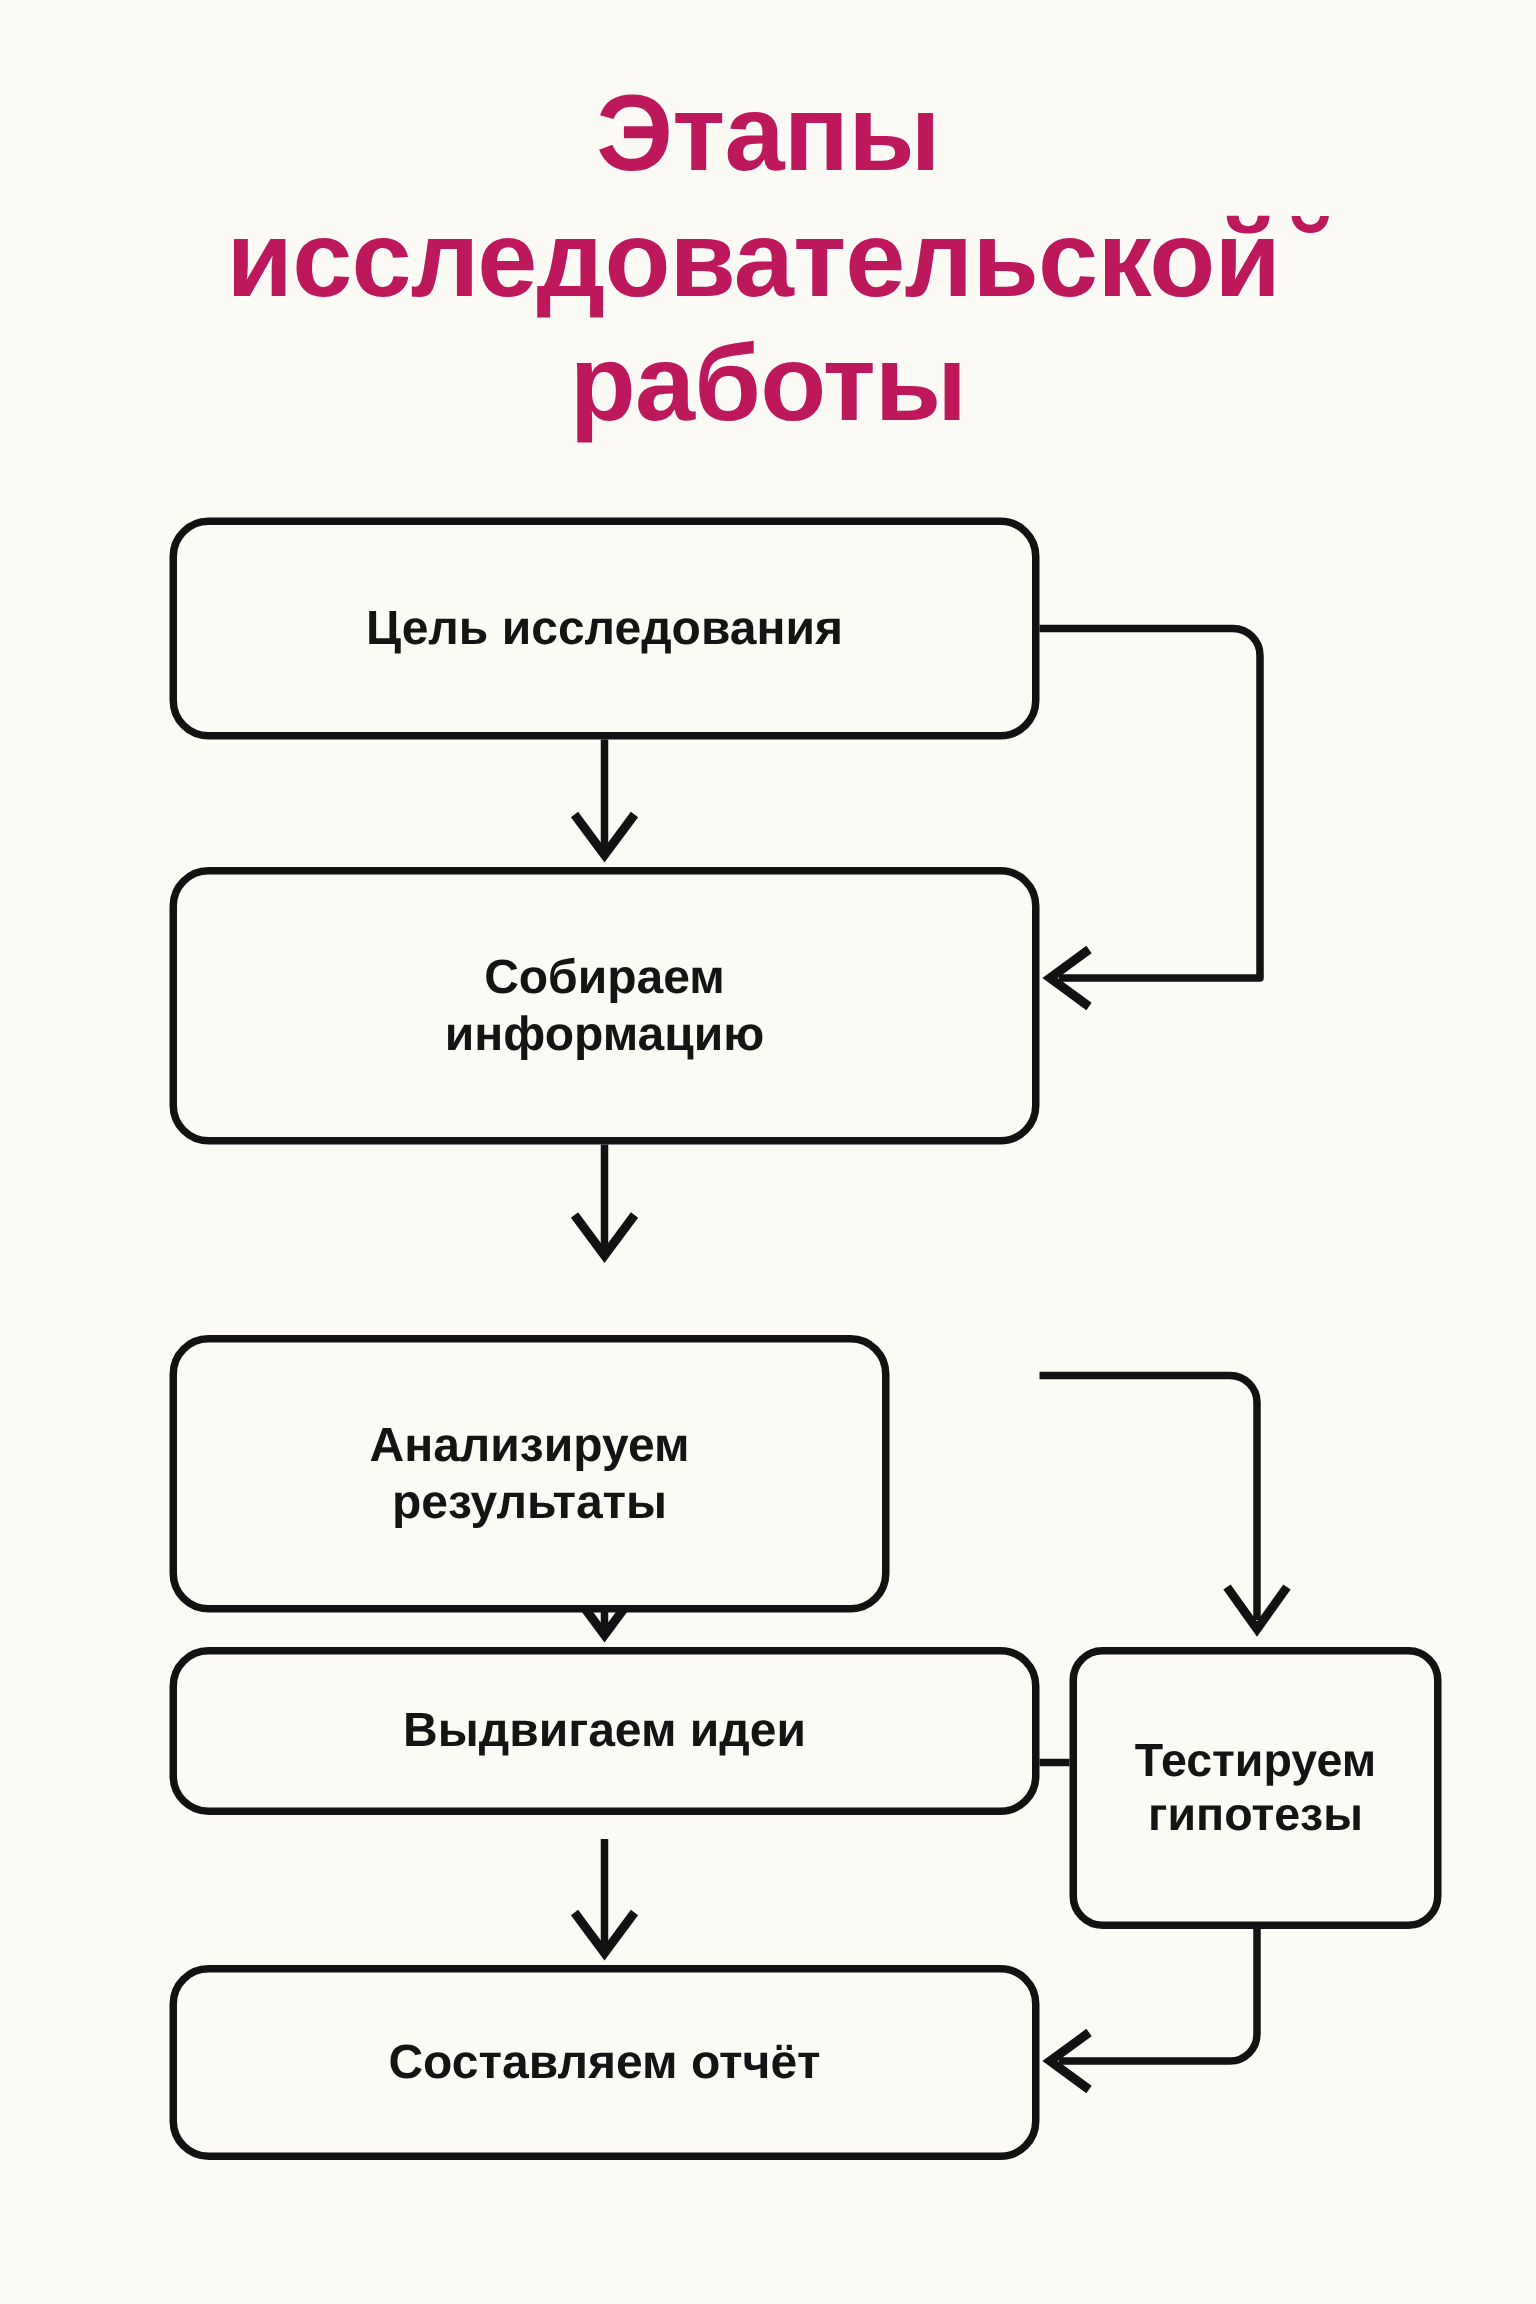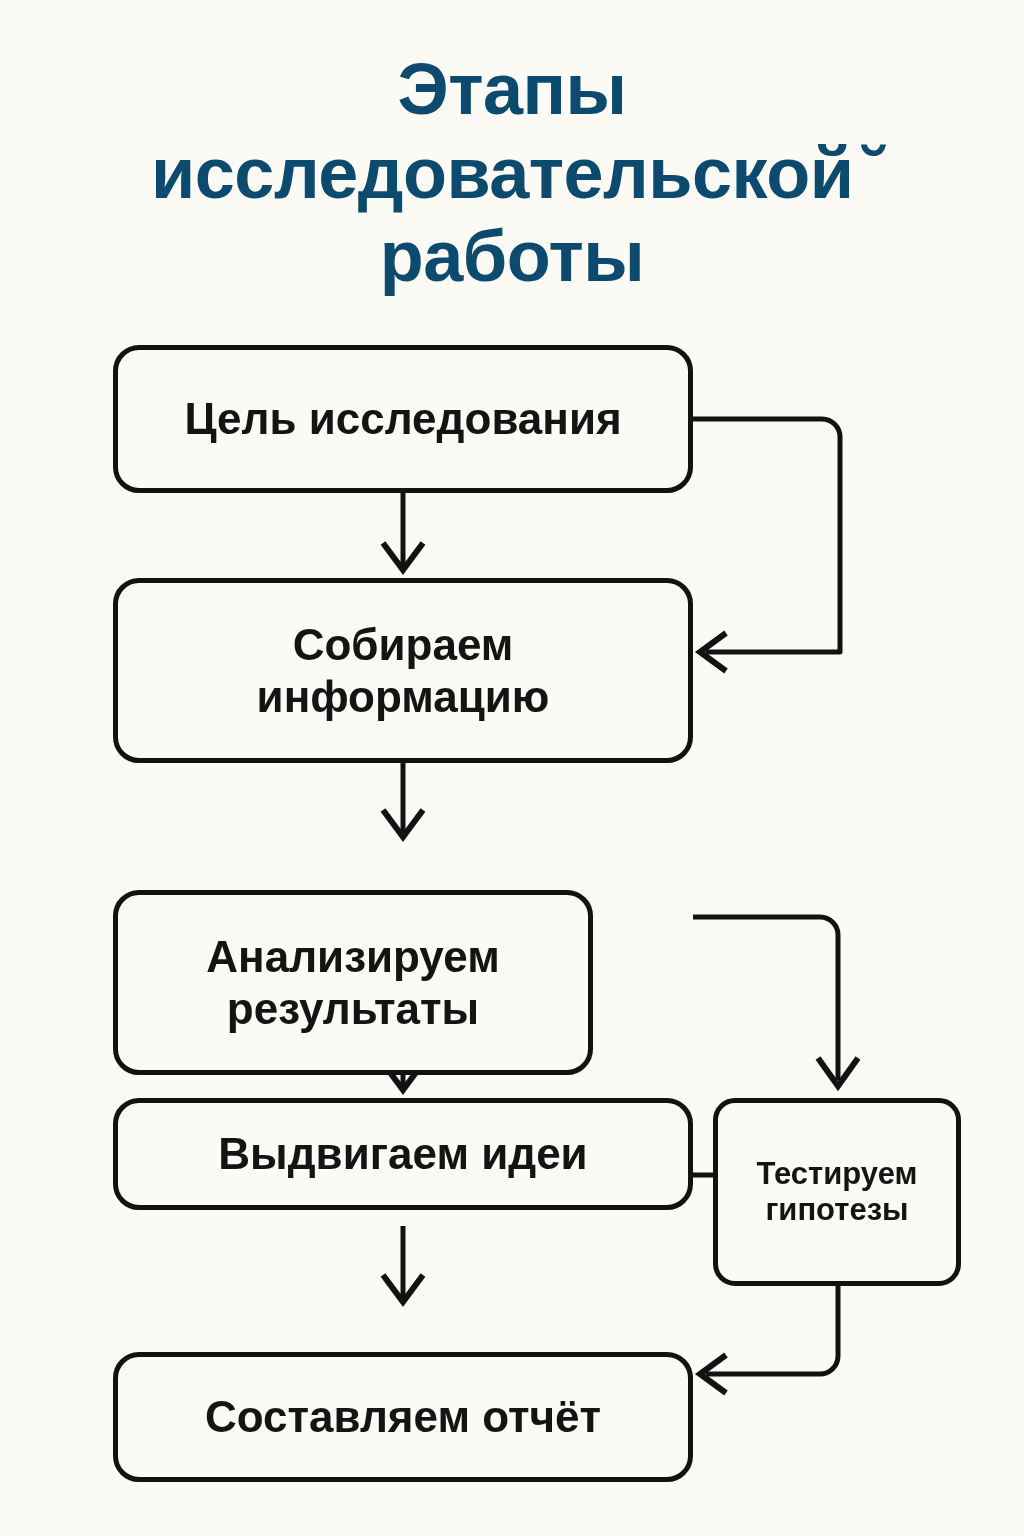--- a/index.html
+++ b/index.html
@@ -25,21 +25,21 @@
   
   .title {
     position: absolute;
     left: 0;
     top: 48px;
     width: 1024px;
     text-align: center;
     font-size: 72px;
     font-weight: bold;
     line-height: 1.16;
-    color: #0c4a6e;
+    color: #be185d;
     letter-spacing: -0.5px;
     white-space: pre-line;
   }
 
   
   #connectors {
     position: absolute;
     left: 0;
     top: 0;
     width: 1024px;
@@ -72,21 +72,21 @@
     display: flex;
     align-items: center;
     justify-content: center;
     text-align: center;
     color: #141414;
     font-weight: bold;
     line-height: 1.16;
     white-space: pre-line;
     z-index: 2;
   }
-  .node.main { font-size: 44px; justify-content: center; }
+  .node.main { font-size: 32px; justify-content: center; }
   .node.side { font-size: 31px; border-radius: 22px; }
 </style>
 </head>
 <body>
 
 <div id="stage">
 
   <div class="title">Этапы
 исследовательской ̆
 работы</div>
@@ -135,16 +135,16 @@
 
   <div id="nodes">
       <div class="node main" style="left: 113px; top: 345px; width: 580px; height: 148px;"><span>Цель исследования</span></div>
       <div class="node main" style="left: 113px; top: 578px; width: 580px; height: 185px;"><span>Собираем
 информацию</span></div>
       <div class="node main" style="left: 113px; top: 890px; width: 480px; height: 185px;"><span>Анализируем
 результаты</span></div>
       <div class="node main" style="left: 113px; top: 1098px; width: 580px; height: 112px;"><span>Выдвигаем идеи</span></div>
       <div class="node side" style="left: 713px; top: 1098px; width: 248px; height: 188px;"><span>Тестируем
 гипотезы</span></div>
-      <div class="node main" style="left: 113px; top: 1310px; width: 580px; height: 130px; margin-top: 42px;"><span>Составляем отчёт</span></div>
+      <div class="node main" style="left: 113px; top: 1310px; width: 580px; height: 130px;"><span>Составляем отчёт</span></div>
     </div>
 
 </div>
 
 </body></html>

